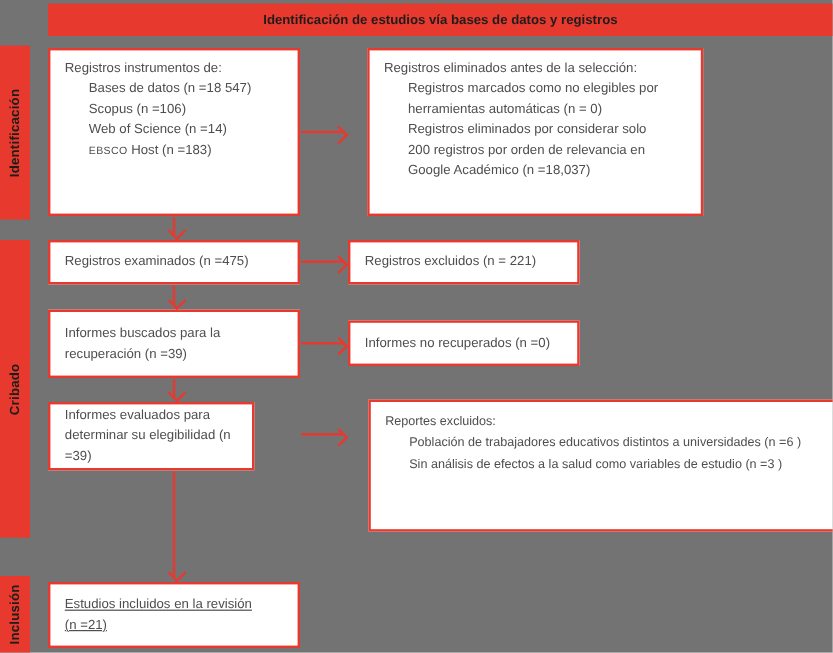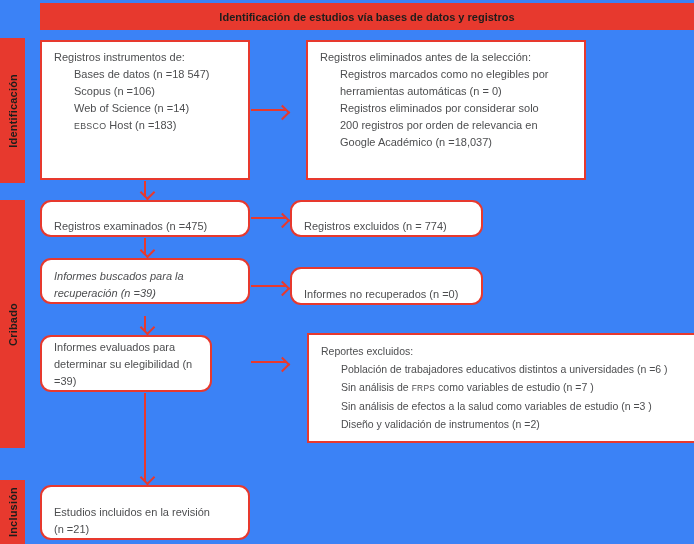--- a/index.html
+++ b/index.html
@@ -2,21 +2,21 @@
 <html style="--accent: #e7392e; --box_text: #4d4e50; --label_text: #1e1d1b;"><head>
 <meta charset="utf-8">
 <style>
   :root{
     --accent:#e7392e;
     --box_text:#4d4e50;
     --label_text:#1e1d1b;
   }
   html,body{margin:0;padding:0;background:#fff;}
   #canvas{
-    position:relative;width:694px;height:544px;background:#3b82f6;
+    position:relative;width:694px;height:544px;background:#737373;
     font-family:"Liberation Sans","DejaVu Sans",sans-serif;
     overflow:hidden;
   }
   .abs{position:absolute;box-sizing:border-box;}
   
   #header{
     left:40px;top:3px;width:654px;height:27px;background:var(--accent);
     display:flex;align-items:center;justify-content:center;
   }
   #header .htext{font-size:11px;font-weight:bold;color:var(--label_text);}
@@ -34,31 +34,31 @@
   #bar-cribado{top:200px;height:248px;}
   #bar-inclusion{top:480px;height:64px;}
   
   .box{
     border:2px solid var(--accent);background:#fff;color:var(--box_text);
     font-size:11px;line-height:17px;
   }
   .box .title{white-space:pre-line;}
   .box .li{padding-left:20px;white-space:pre-line;}
   .pad{padding:7px 8px 7px 12px;}
-  .center-v{display:flex;align-items:flex-end;padding-left:12px;padding-right:8px;white-space:pre-line;border-radius:11px;}
+  .center-v{display:flex;align-items:center;padding-left:12px;padding-right:8px;white-space:pre-line;}
   #box-identified{left:40px;top:40px;width:210px;height:140px;}
   #box-removed{left:290px;top:40px;width:280px;height:140px;margin-left:16px;}
   #box-screened{left:40px;top:200px;width:210px;height:37px;}
   #box-excluded{left:290px;top:200px;width:193px;height:37px;}
-  #box-sought{left:40px;top:258px;width:210px;height:46px;font-style:italic;}
+  #box-sought{left:40px;top:258px;width:210px;height:57px;}
   #box-notretrieved{left:290px;top:267px;width:193px;height:38px;}
   #box-assessed{left:40px;top:335px;width:172px;height:57px;}
   #box-reports-excluded{left:307px;top:333px;width:397px;height:110px;font-size:10.5px;line-height:18px;}
   #box-reports-excluded .li{white-space:pre;}
-  #box-included{left:40px;top:485px;width:210px;height:55px;}
+  #box-included{left:40px;top:485px;width:210px;height:55px;text-decoration:underline;}
   
   .sc{font-size:0.8em;letter-spacing:.3px;}
   
   .v-arrow{width:0;border-left:2px solid var(--accent);}
   .v-arrow::after{
     content:'';position:absolute;bottom:-1px;left:-4.5px;width:9px;height:9px;
     border-right:2px solid var(--accent);border-bottom:2px solid var(--accent);
     transform:rotate(45deg);
   }
   .h-arrow{height:0;border-top:2px solid var(--accent);}
@@ -112,42 +112,40 @@
         <div class="li">Registros eliminados por considerar solo
 200 registros por orden de relevancia en
 Google Académico (n =18,037)</div>
       </div>
   </div>
 
   <div id="box-screened" class="abs box center-v">
     <span>Registros examinados (n =475)</span>
   </div>
   <div id="box-excluded" class="abs box center-v">
-    <span>Registros excluidos (n = 774)</span>
+    <span>Registros excluidos (n = 221)</span>
   </div>
 
   <div id="box-sought" class="abs box center-v">
     <span>Informes buscados para la
 recuperación (n =39)</span>
   </div>
   <div id="box-notretrieved" class="abs box center-v">
     <span>Informes no recuperados (n =0)</span>
   </div>
 
   <div id="box-assessed" class="abs box center-v">
     <span>Informes evaluados para
 determinar su elegibilidad (n =39)</span>
   </div>
   <div id="box-reports-excluded" class="abs box pad">
     <div class="title">Reportes excluidos:</div>
     <div>
         <div class="li">Población de trabajadores educativos distintos a universidades (n =6 )</div>
-        <div class="li">Sin análisis de <span class="sc">FRPS</span> como variables de estudio (n =7 )</div>
         <div class="li">Sin análisis de efectos a la salud como variables de estudio (n =3 )</div>
-        <div class="li">Diseño y validación de instrumentos (n =2)</div>
       </div>
   </div>
 
   <div id="box-included" class="abs box center-v">
     <span>Estudios incluidos en la revisión
 (n =21)</span>
   </div>
 
   <div id="arrow-v1" class="abs v-arrow"></div>
   <div id="arrow-v2" class="abs v-arrow"></div>

